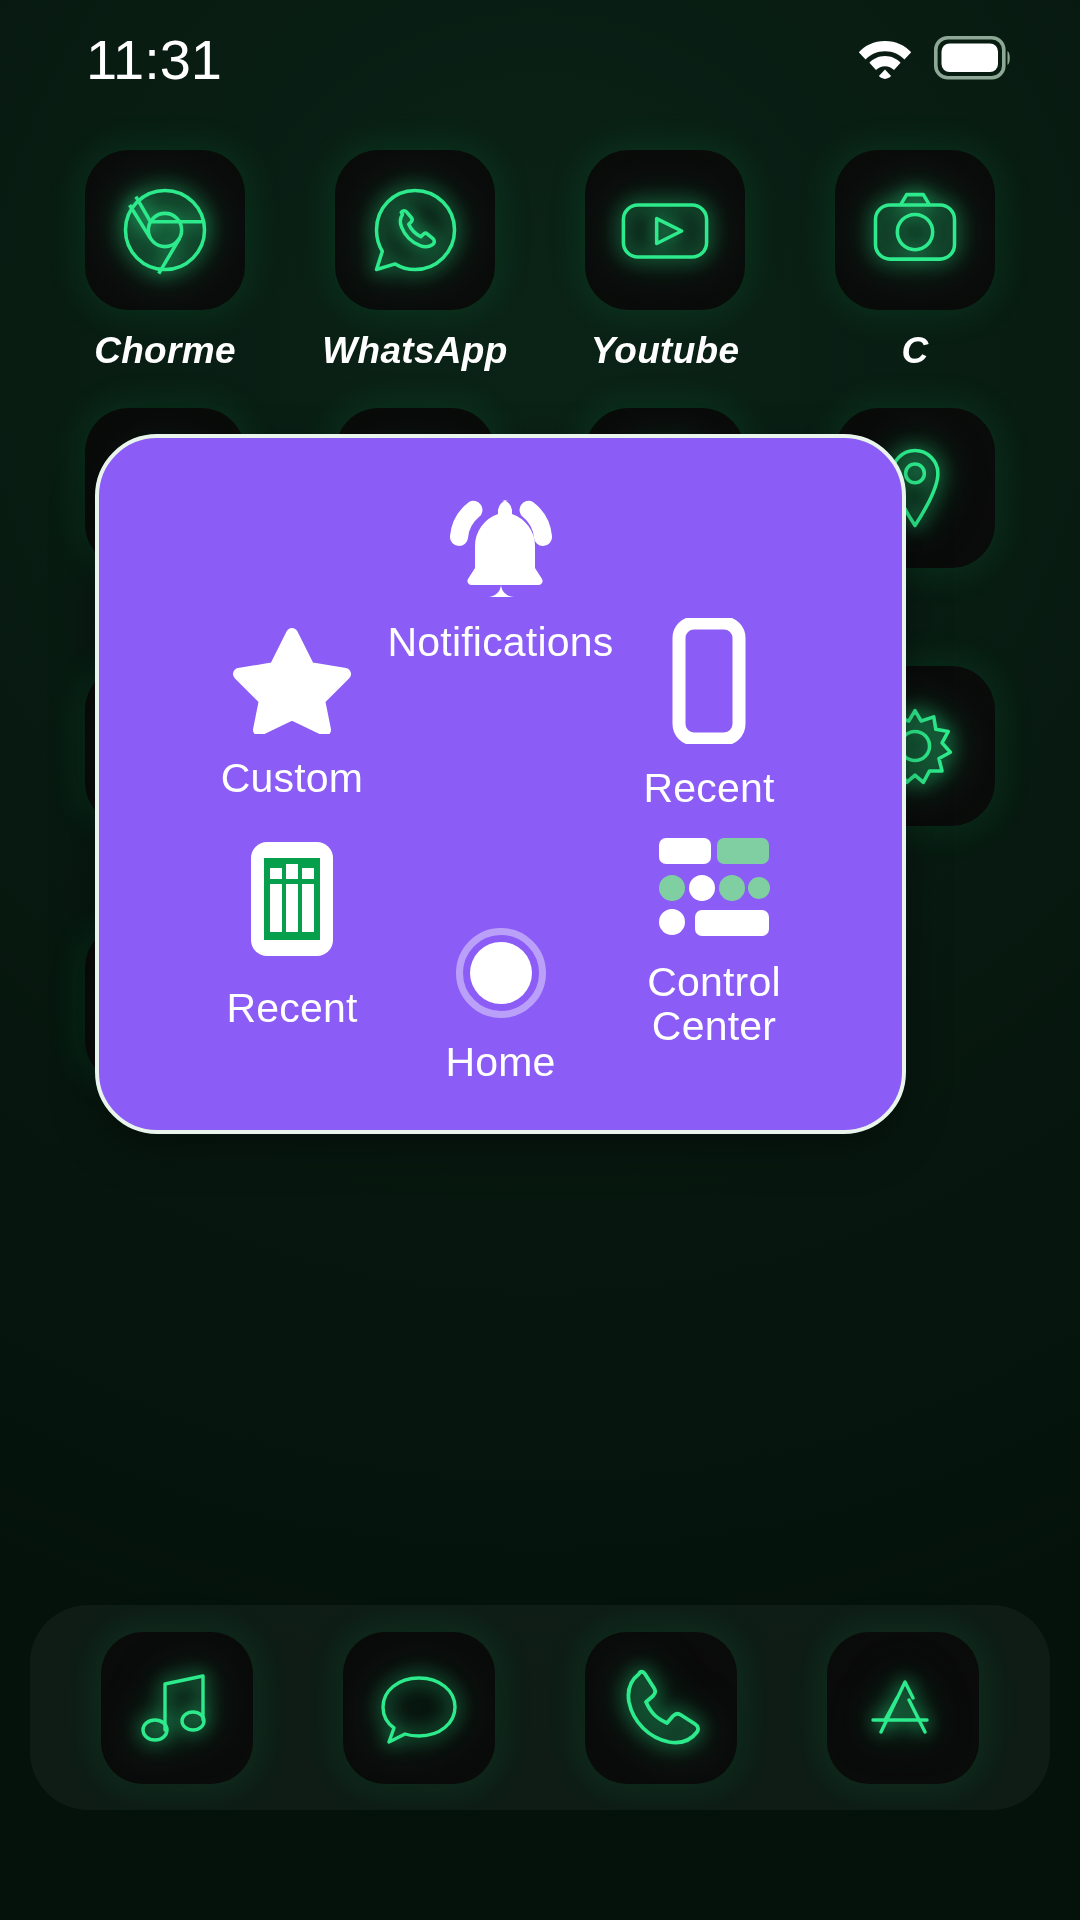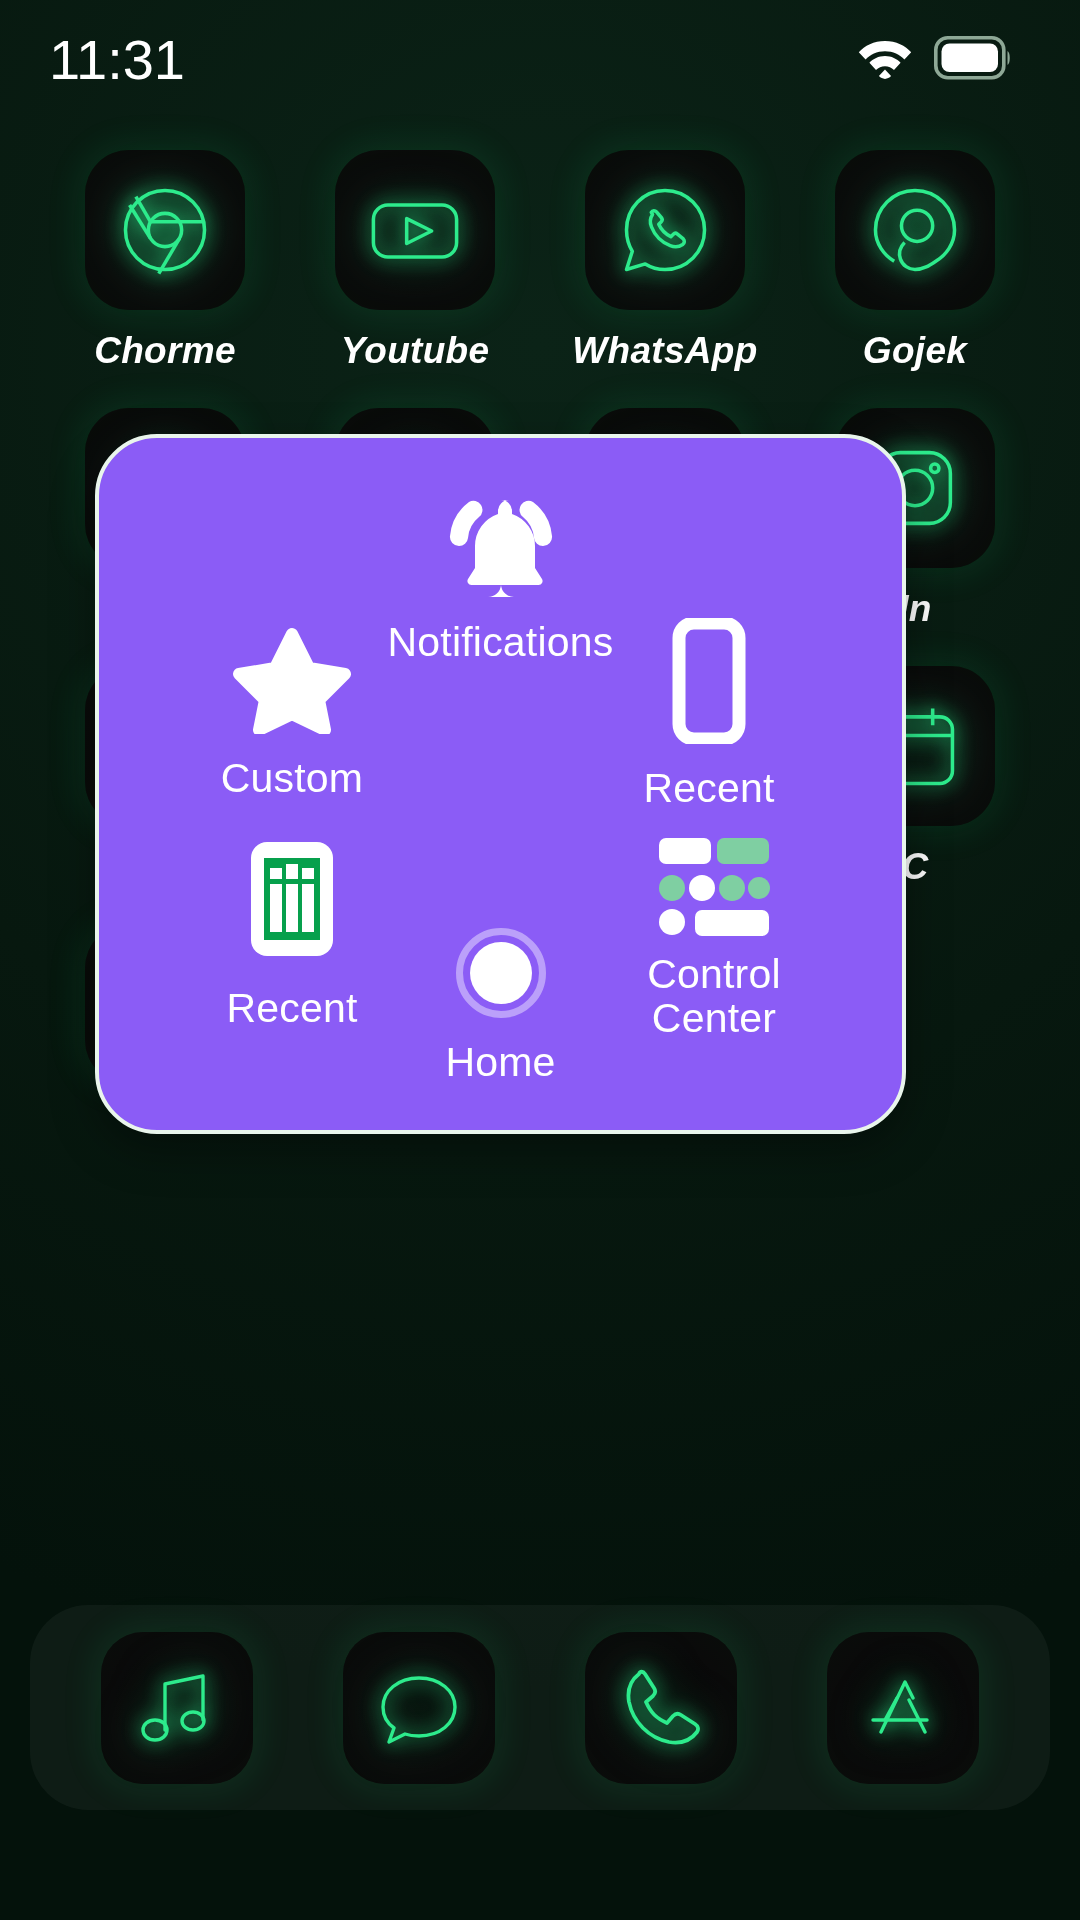--- a/index.html
+++ b/index.html
@@ -15,21 +15,21 @@
   #wallpaper{
     position:absolute; inset:0;
     background:
       radial-gradient(ellipse 120% 70% at 50% 18%, #0b2317 0%, #07180f 60%, #04120b 100%);
   }
 
   
   #statusbar{
     position:absolute; top:0; left:0; width:1080px; height:120px;
     display:flex; align-items:center; justify-content:space-between;
-    padding:0 68px 0 49px;
+    padding:0 68px 0 86px;
     z-index:5;
   }
   #clock{
     color:#ffffff; font-size:56px; font-weight:500; letter-spacing:0px;
     line-height:1;
   }
   #status-right{ display:flex; align-items:center; gap:22px; }
 
   
   #homegrid{
@@ -117,21 +117,21 @@
   #p-custom{ left:58px; top:180px; width:270px; }
   #p-custom .plabel{ margin-top:22px; }
 
   #p-device{ right:58px; top:180px; width:270px; }
   #p-device .plabel{ margin-top:22px; }
 
   #p-recent{ left:58px; top:400px; width:270px; }
   #p-recent .plabel{ margin-top:26px; }
 
   #p-control{ right:48px; top:398px; width:280px; }
-  #p-control .plabel{ margin-top:12px; }
+  #p-control .plabel{ margin-top:20px; }
 
   #p-home{ left:0; right:0; top:490px; }
   #p-home .plabel{ margin-top:22px; }
 
   .home-ring{
     width:90px; height:90px; border-radius:50%;
     border:7px solid rgba(255,255,255,0.42);
     display:flex; align-items:center; justify-content:center;
   }
   .home-dot{
@@ -177,47 +177,37 @@
         <path d="M64 58 L44 92"></path>
         <path d="M36 58 L16 26"></path>
       </svg>
     </div>
     <div class="app-label">Chorme</div>
   </div>
 
   <div class="app">
     <div class="app-tile">
       <svg width="104" height="104" viewBox="0 0 100 100" fill="none" stroke="#2deb8c" stroke-width="3.4" stroke-linejoin="round">
+        <path d="M50 12 C71 12 88 29 88 50 C88 71 71 88 50 88 C43 88 36.5 86 31 82.6 L13 88 L18.6 70.5 C15 64.6 13 57.6 13 50 C13 29 29 12 50 12 Z"></path>
+        <path d="M38 35 C36 38 35 42 37 47 C40 55 47 62 55 65 C60 67 64 66 67 64 C69 62.6 69 60 67.6 58.6 L62 54 C60.6 52.8 59 53 58 54 L55.6 56.4 C51 54 46 49 44 44.4 L46.4 42 C47.4 41 47.6 39.4 46.4 38 L41.8 32.6 C40.4 31 38 31 36.8 33 Z"></path>
+      </svg>
+    </div>
+    <div class="app-label">WhatsApp</div>
+  </div>
+
+  <div class="app">
+    <div class="app-tile">
+      <svg width="104" height="104" viewBox="0 0 100 100" fill="none" stroke="#2deb8c" stroke-width="3.4" stroke-linejoin="round">
         <rect x="10" y="26" width="80" height="50" rx="14" ry="14"></rect>
         <path d="M42 39 L66 51 L42 63 Z"></path>
       </svg>
     </div>
     <div class="app-label">Youtube</div>
   </div>
 
-  <div class="app">
-    <div class="app-tile">
-      <svg width="104" height="104" viewBox="0 0 100 100" fill="none" stroke="#2deb8c" stroke-width="3.4" stroke-linejoin="round">
-        <path d="M50 12 C71 12 88 29 88 50 C88 71 71 88 50 88 C43 88 36.5 86 31 82.6 L13 88 L18.6 70.5 C15 64.6 13 57.6 13 50 C13 29 29 12 50 12 Z"></path>
-        <path d="M38 35 C36 38 35 42 37 47 C40 55 47 62 55 65 C60 67 64 66 67 64 C69 62.6 69 60 67.6 58.6 L62 54 C60.6 52.8 59 53 58 54 L55.6 56.4 C51 54 46 49 44 44.4 L46.4 42 C47.4 41 47.6 39.4 46.4 38 L41.8 32.6 C40.4 31 38 31 36.8 33 Z"></path>
-      </svg>
-    </div>
-    <div class="app-label">WhatsApp</div>
-  </div>
-
-  <div class="app">
-    <div class="app-tile">
-      <svg width="104" height="104" viewBox="0 0 100 100" fill="none" stroke="#2deb8c" stroke-width="3.4" stroke-linejoin="round">
-        <path d="M50 12 C71 12 88 29 88 50 C88 63 80 74 70 80 C64 84 58 88 50 88 C44 88 38 84 36 78 C34 72 36 66 40 62"></path>
-        <path d="M50 12 C29 12 12 29 12 50 C12 63 20 74 30 80"></path>
-        <circle cx="52" cy="46" r="15"></circle>
-      </svg>
-    </div>
-    <div class="app-label">Gojek</div>
-  </div>
 
   <div class="app">
     <div class="app-tile">
       <svg width="104" height="104" viewBox="0 0 100 100" fill="none" stroke="#2deb8c" stroke-width="3.4" stroke-linejoin="round">
         <rect x="12" y="26" width="76" height="52" rx="14" ry="14"></rect>
         <circle cx="50" cy="52" r="17"></circle>
         <path d="M36 26 L42 16 L58 16 L64 26"></path>
       </svg>
     </div>
     <div class="app-label">C</div>

